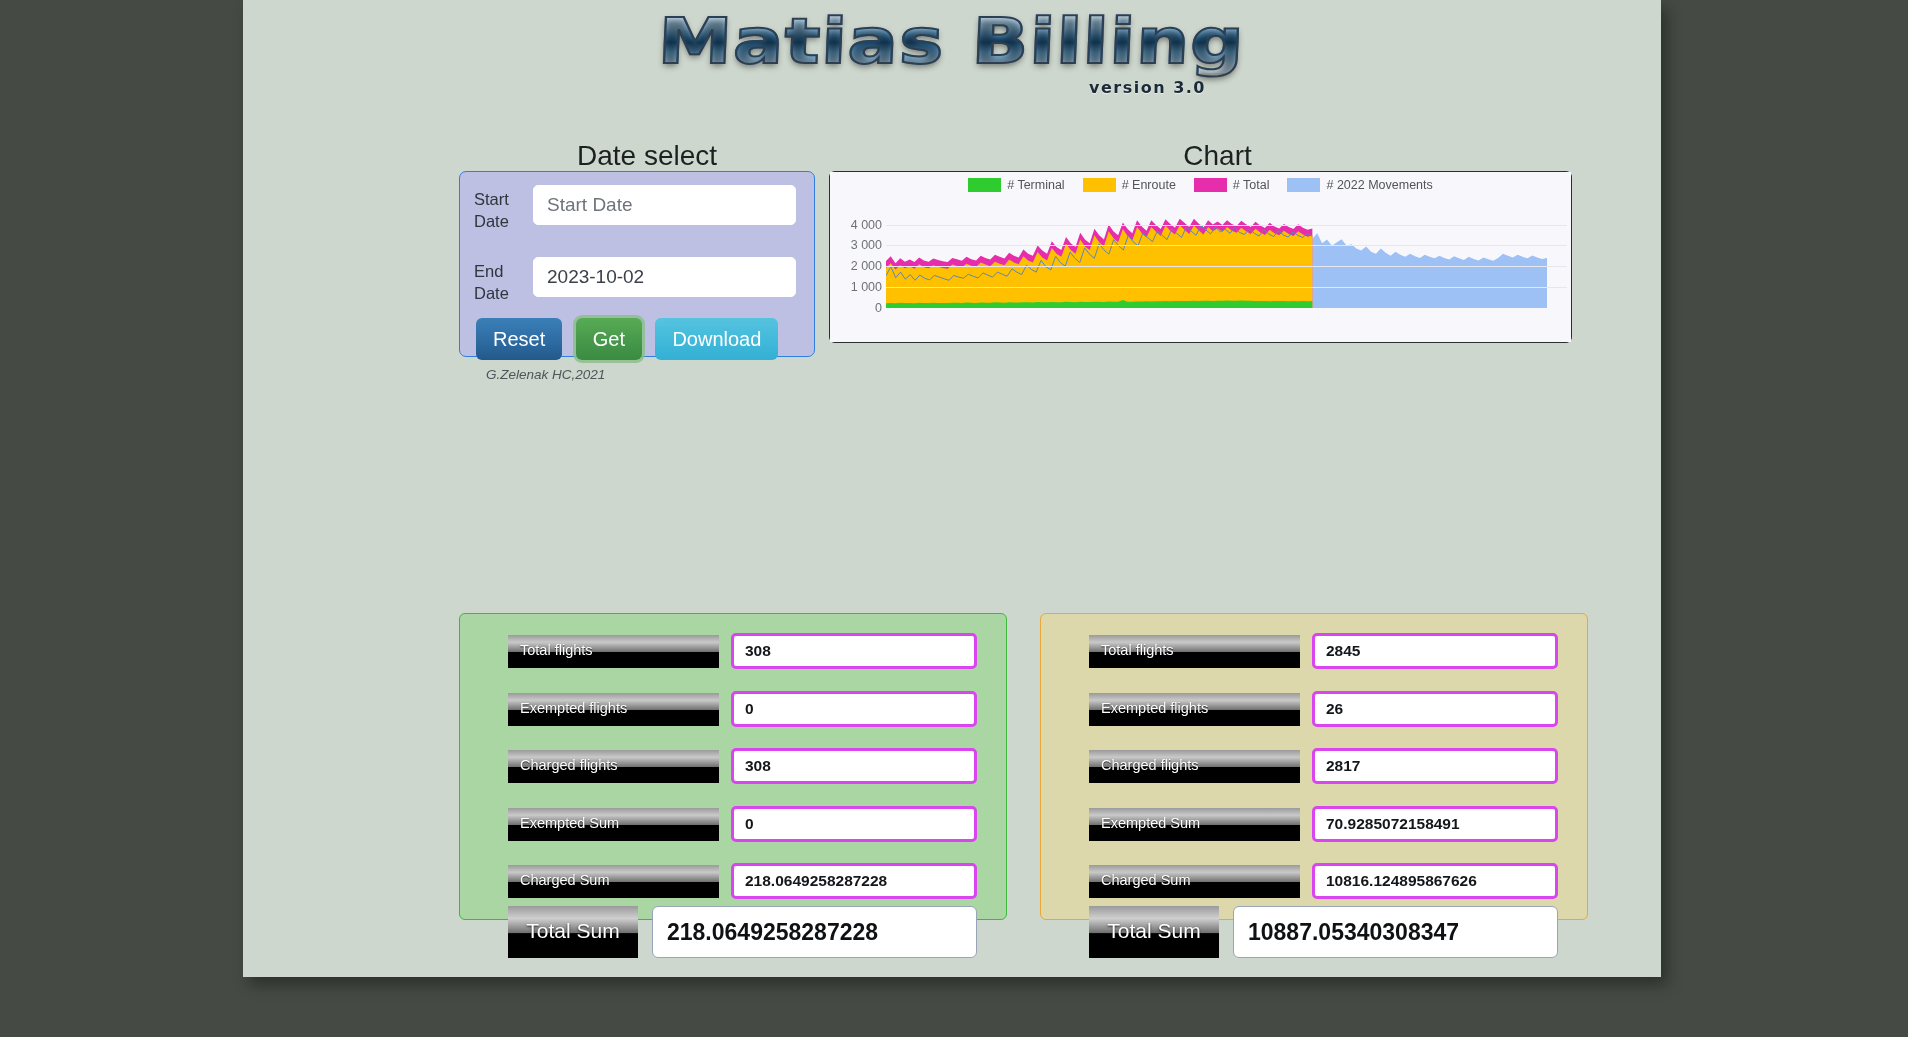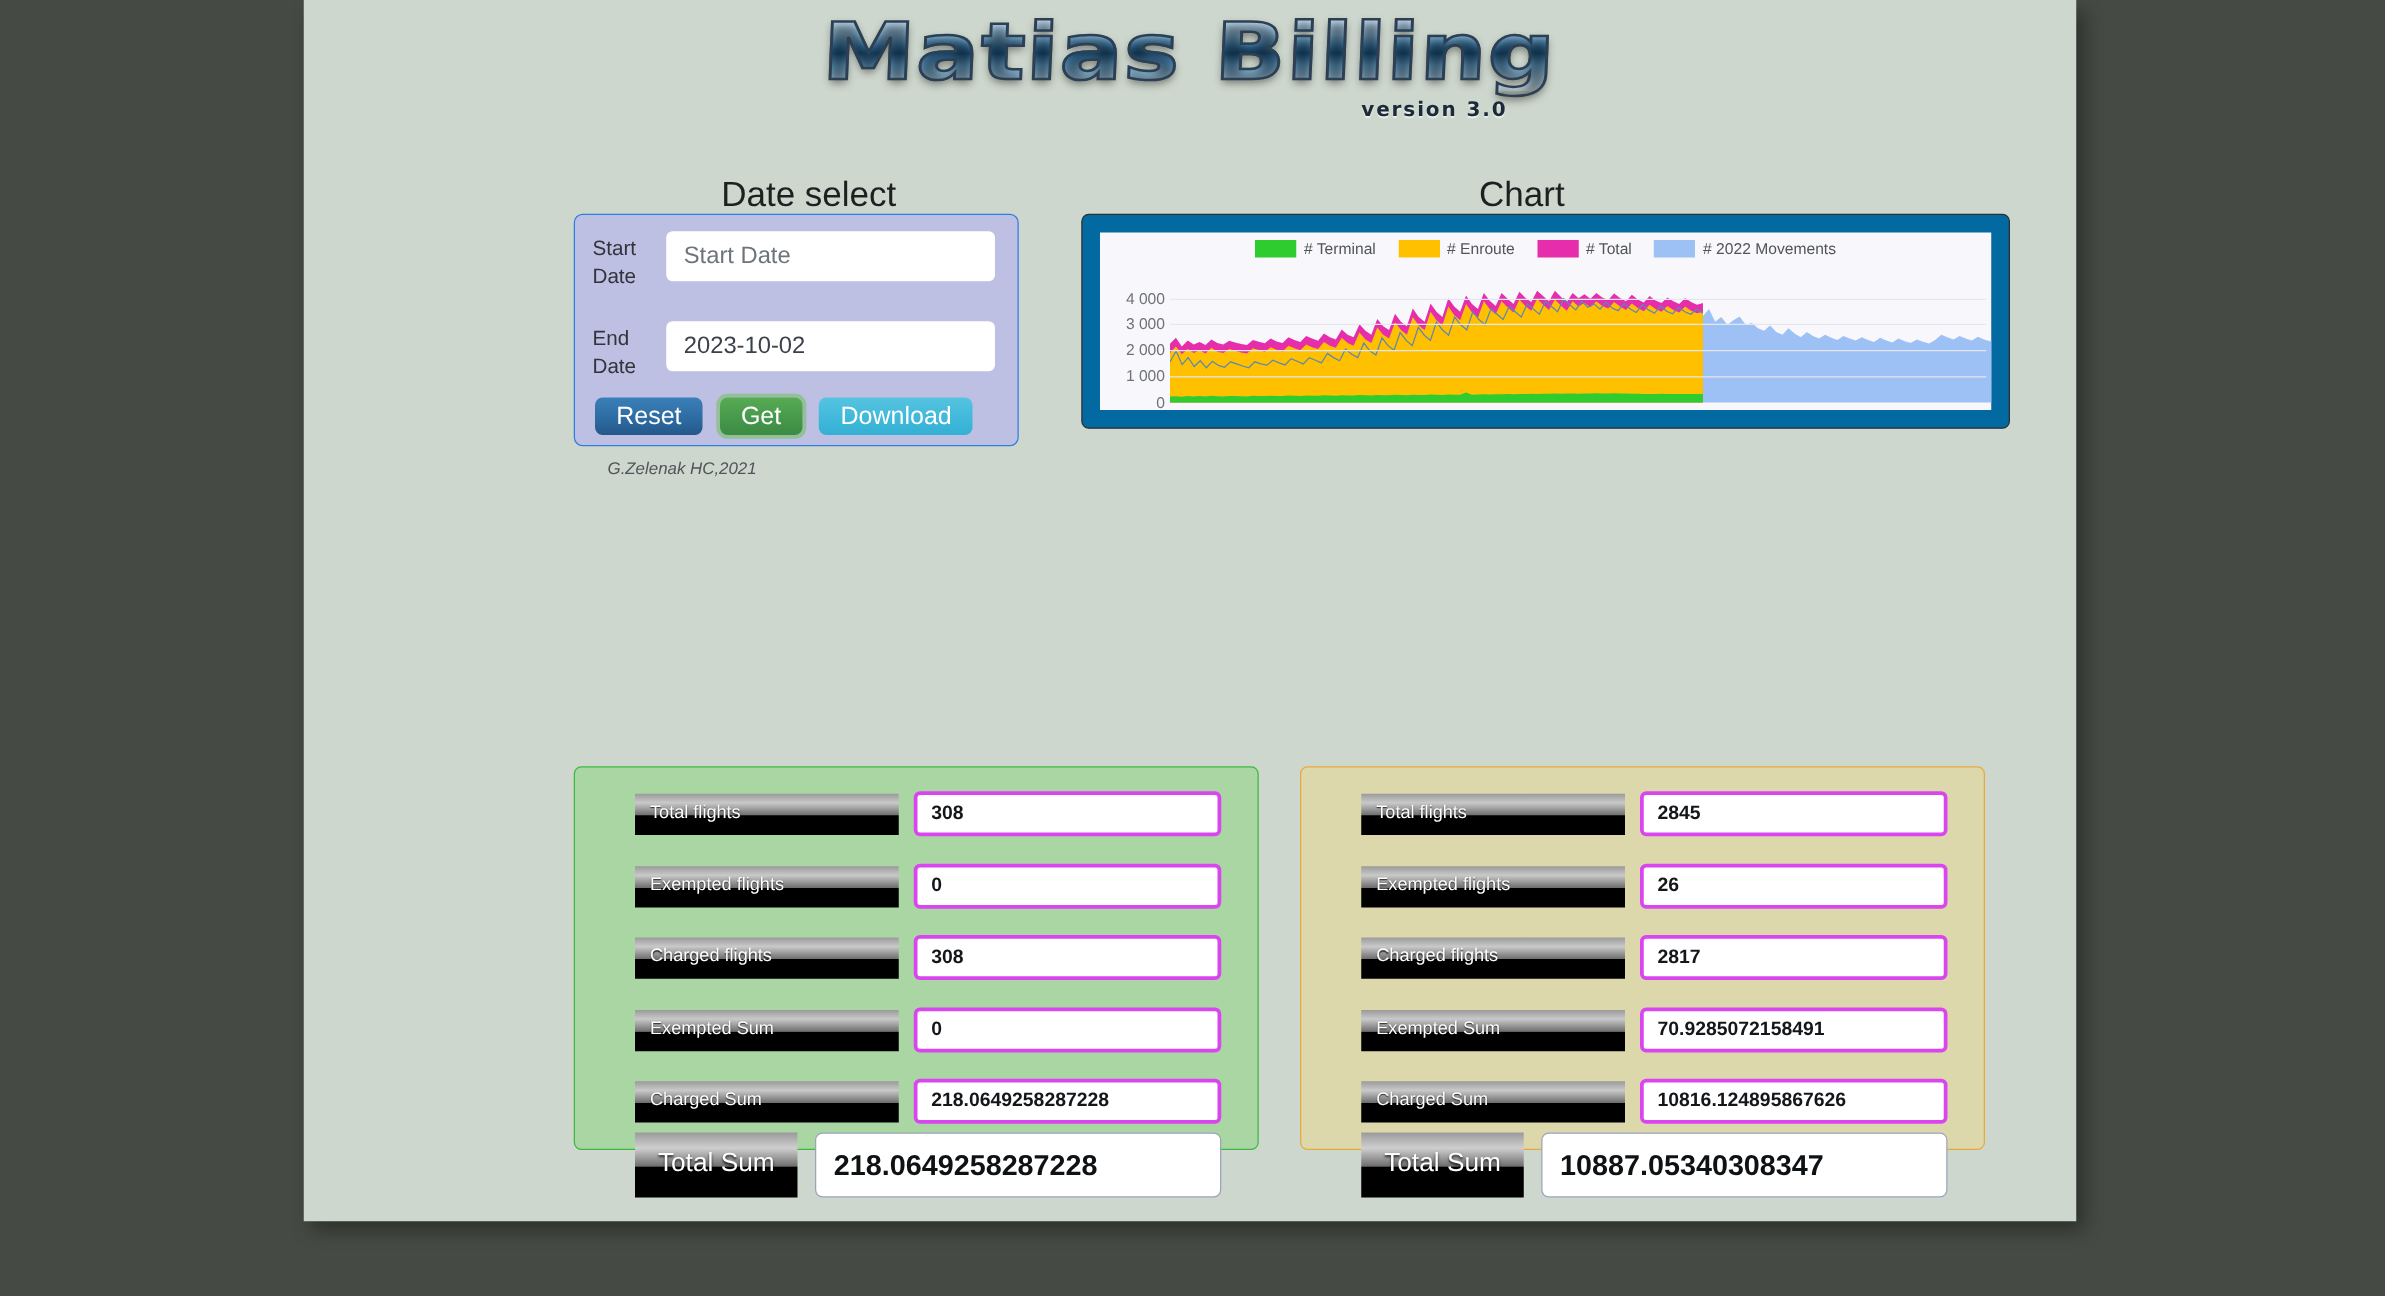--- a/index.html
+++ b/index.html
@@ -104,21 +104,21 @@
   }
   .date-input::placeholder { color: #6f747c; }
 
   .btn-row { position: absolute; left: 16px; top: 146px; }
   .btn {
     display: inline-block;
     border: none; border-radius: 6px;
     color: #ffffff;
     font-family: "Liberation Sans", sans-serif;
     font-size: 20px;
-    height: 30px;
+    height: 42px;
     padding: 0 17px;
     cursor: pointer;
     vertical-align: top;
   }
   #btn-reset {
     background: linear-gradient(180deg,#3b7fb8 0%, #2d6ca2 55%, #24588a 100%);
     margin-right: 9px;
   }
   #btn-get {
     background: linear-gradient(180deg,#58ab54 0%,#45974a 60%,#3b8b42 100%);
@@ -130,26 +130,26 @@
   }
 
   #credit {
     position: absolute; left: 243px; top: 367px;
     font-size: 13.5px; font-style: italic;
     color: #4f555a;
   }
 
   
   #chart-panel {
-    position: absolute; left: 622px; top: 171px;
+    position: absolute; left: 586px; top: 171px;
     width: 743px; height: 172px;
-    background: #0369a1;
+    background: #3b82f6;
     border: 1px solid #2b2f33;
     border-radius: 6px;
-    padding: 14px;
+    padding: 0;
   }
   #plot {
     position: relative;
     width: 100%; height: 100%;
     background: #f8f8fc;
     overflow: hidden;
   }
   #legend {
     position: absolute; left: 0; top: 6px; width: 100%;
     text-align: center;

